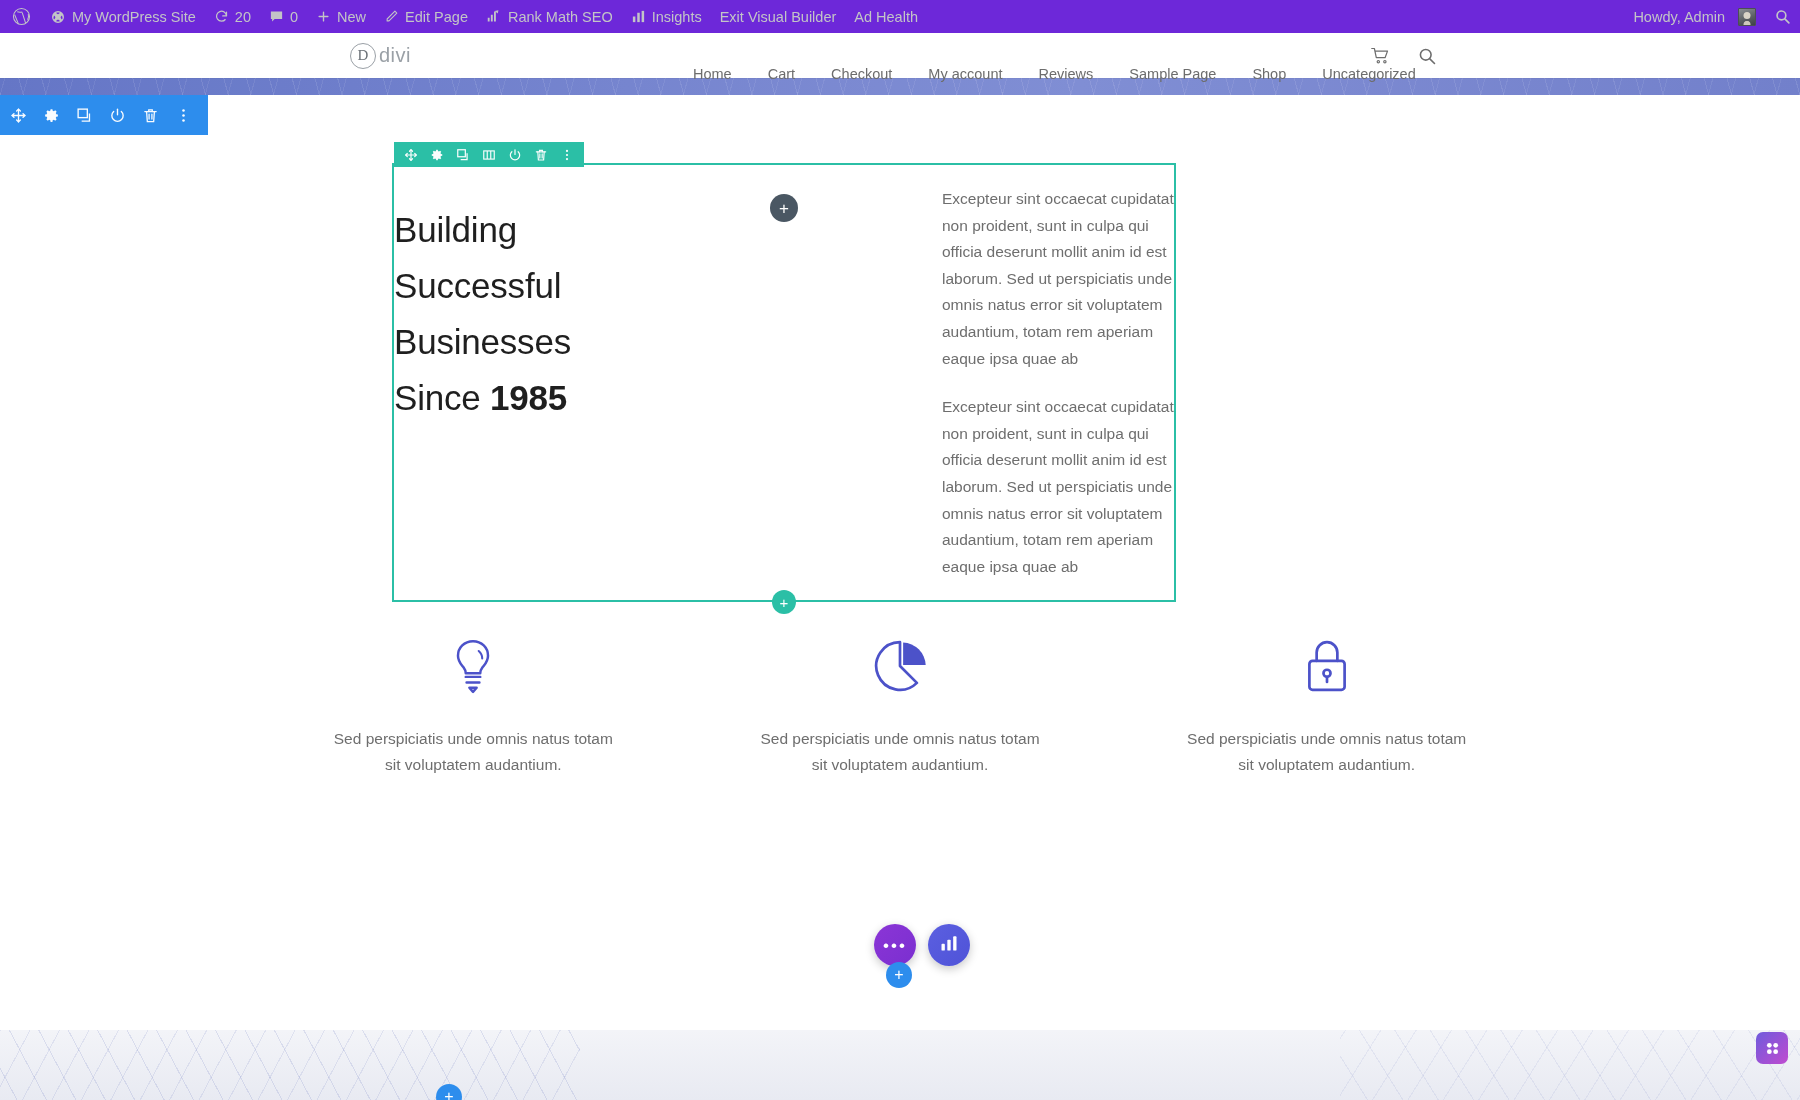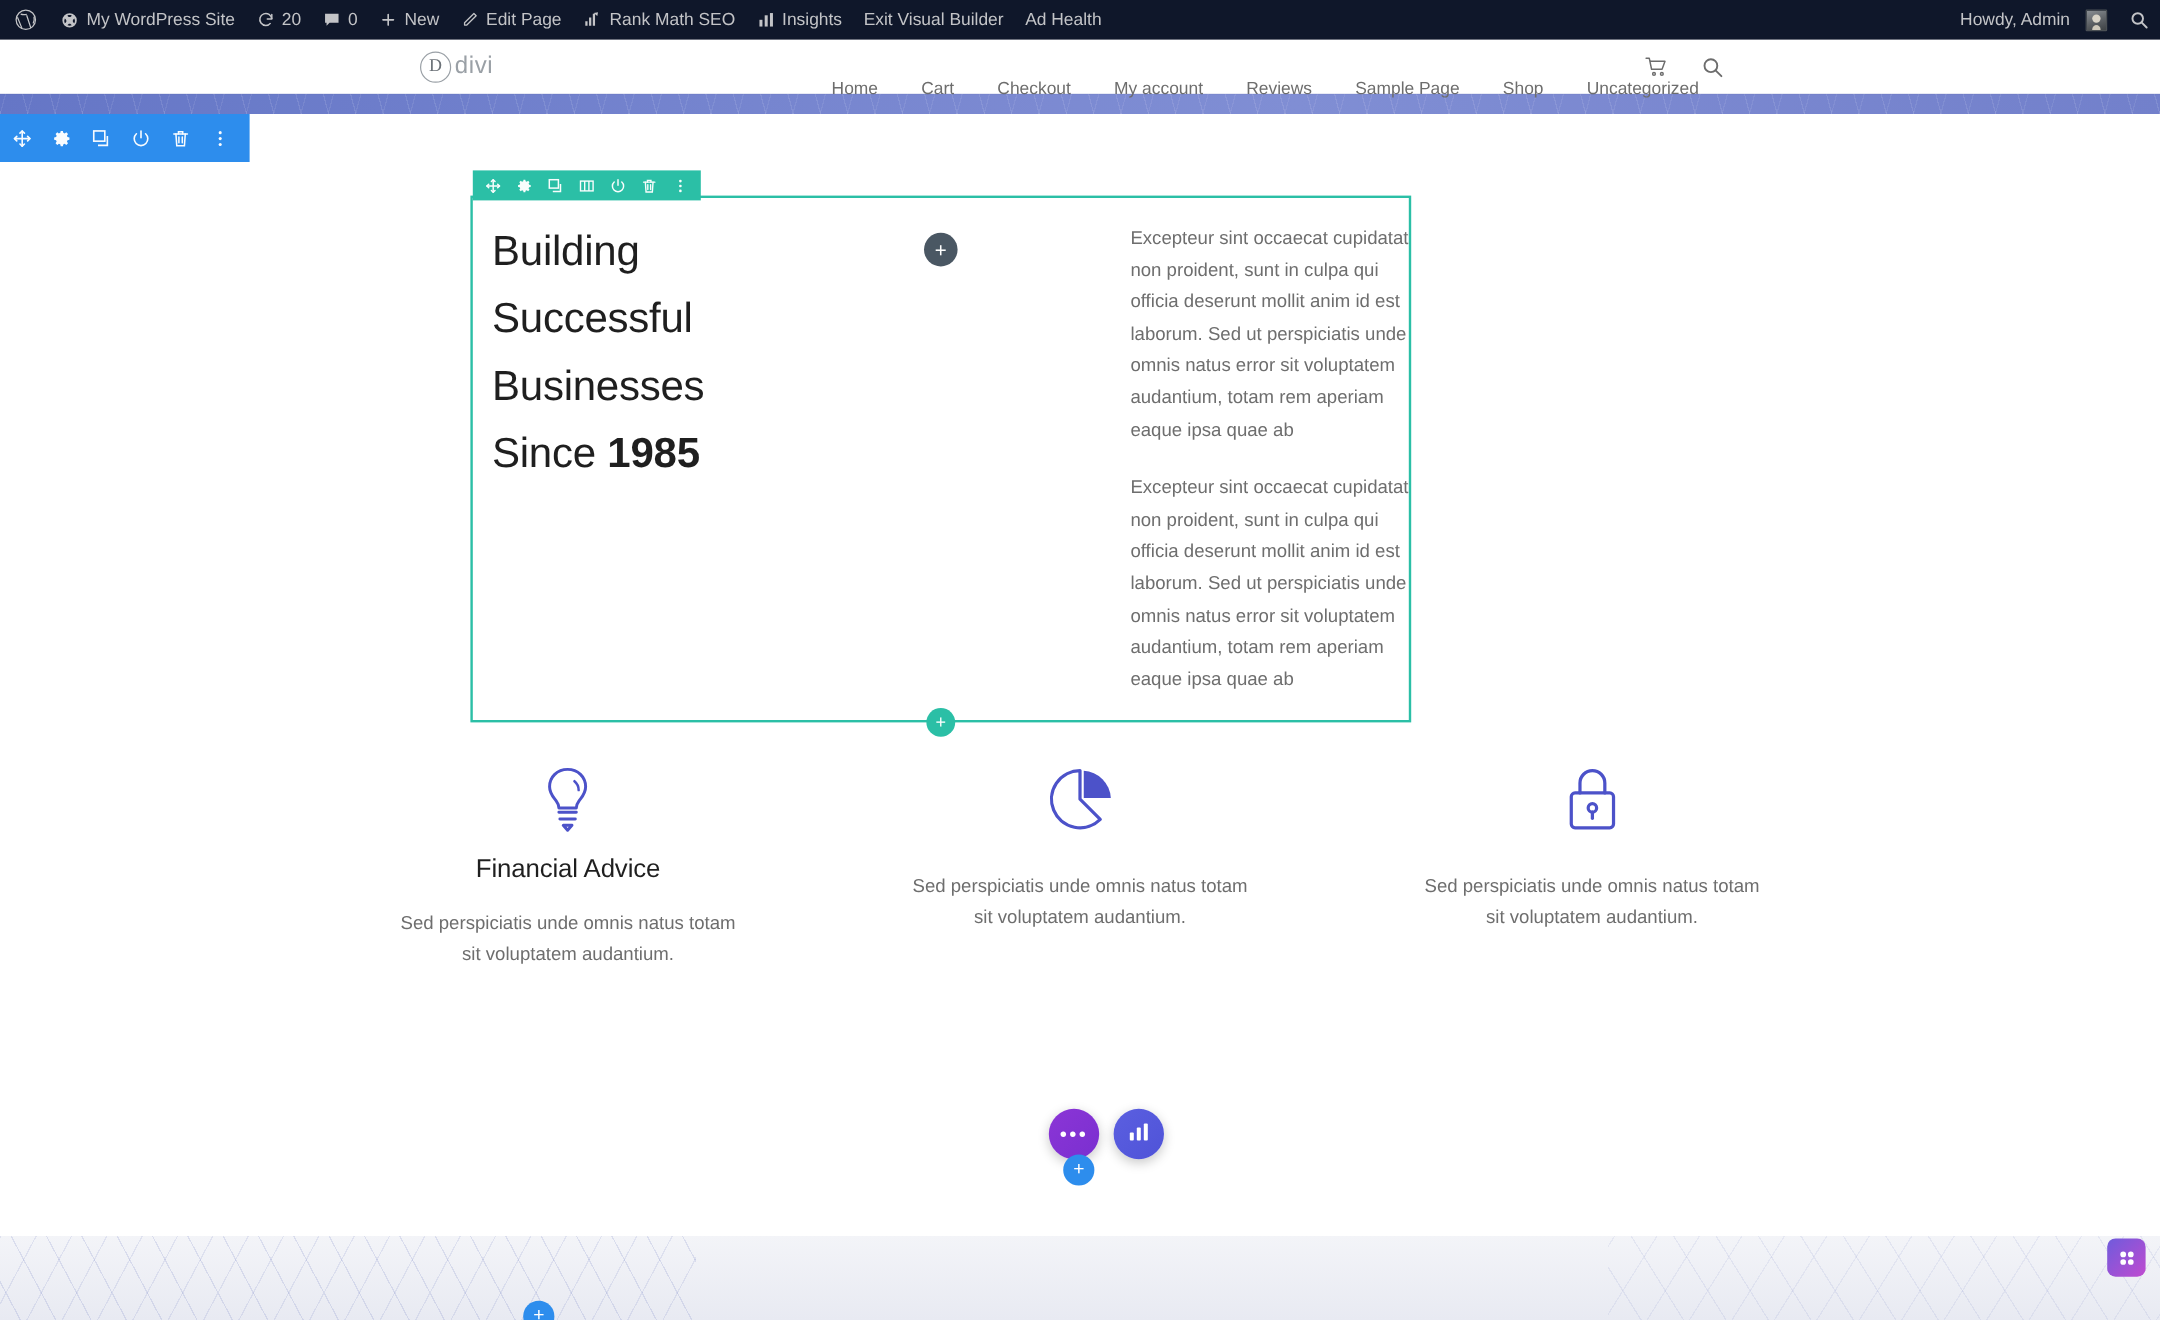--- a/index.html
+++ b/index.html
@@ -7,21 +7,21 @@
     width: 1800px; height: 1100px;
     background: #fff;
     font-family: "Liberation Sans", sans-serif;
     overflow: hidden;
   }
 
   
   #wpadminbar {
     position: absolute; top: 0; left: 0;
     width: 1800px; height: 33px;
-    background: #0f172a;
+    background: #6d28d9;
     display: flex; align-items: center;
     color: #c3c4c7; font-size: 14.5px;
     z-index: 60;
   }
   .ab-group { display: flex; align-items: center; height: 33px; }
   .ab-item {
     display: flex; align-items: center; gap: 6px;
     height: 33px; padding: 0 9px;
     color: #c3c4c7; white-space: nowrap; cursor: pointer;
   }
@@ -113,25 +113,24 @@
   .module-add-btn {
     position: absolute; left: 770px; top: 116px;
     width: 28px; height: 28px; border-radius: 50%;
     background: #4a5763; color: #fff;
     display: flex; align-items: center; justify-content: center;
     font-size: 17px; line-height: 1; cursor: pointer; z-index: 31;
   }
 
   
   .hero-heading {
-    position: absolute; left: 394px; top: 104px;
+    position: absolute; left: 394px; top: 124px;
     width: 400px;
     font-size: 35px; line-height: 56px; color: #1f1f1f; font-weight: 400;
     letter-spacing: -0.2px;
-    margin-left: 16px;
   }
   .hero-heading b { font-weight: 700; }
 
   .hero-copy { position: absolute; left: 942px; top: 108px; width: 236px; }
   .hero-copy p {
     font-size: 15.5px; line-height: 26.6px; color: #6e6e6e; margin-bottom: 22px;
   }
 
   
   .features { position: absolute; top: 548px; left: 260px; width: 1280px; display: flex; }
@@ -453,21 +452,20 @@
 
     <div class="feature">
       <div class="feature-icon">
         <svg width="54" height="58" viewBox="0 0 48 56" fill="none" stroke="#4c52c9" stroke-width="2.4" stroke-linecap="round" stroke-linejoin="round">
           <path d="M24 4c-8.3 0-14.5 6.2-14.5 14 0 5.6 3.3 8.6 5.3 11.3 1.5 2 2.2 3.5 2.2 5.7h14c0-2.2.7-3.7 2.2-5.7 2-2.7 5.3-5.7 5.3-11.3C38.5 10.2 32.3 4 24 4z"></path>
           <path d="M17 38.5h14M17.8 44h12.4"></path>
           <path d="M20.5 49h7l-3.5 4z"></path>
           <path d="M29.5 13.5c2.2 1.8 3.4 4.3 3.4 7.2" stroke-width="2"></path>
         </svg>
       </div>
-      <div class="feature-title">Financial Advice</div>
       <div class="feature-text">Sed perspiciatis unde omnis natus totam sit voluptatem audantium.</div>
     </div>
 
     <div class="feature">
       <div class="feature-icon">
         <svg width="56" height="58" viewBox="0 0 52 56" fill="none">
           <path d="M26 5a23 23 0 1016.3 39.3L26 28z" stroke="#4c52c9" stroke-width="2.6" stroke-linejoin="round"></path>
           <path d="M29 5.2V27h21.8A23 23 0 0029 5.2z" fill="#4c52c9"></path>
         </svg>
       </div>

